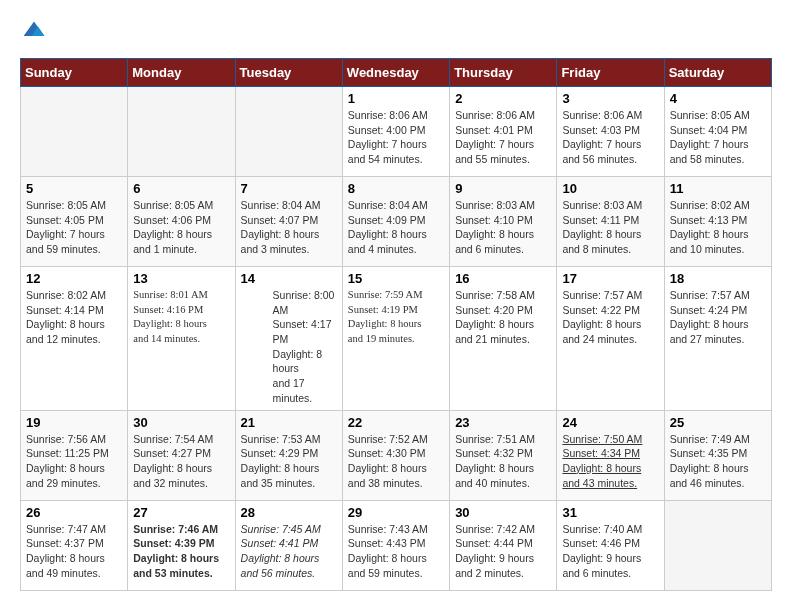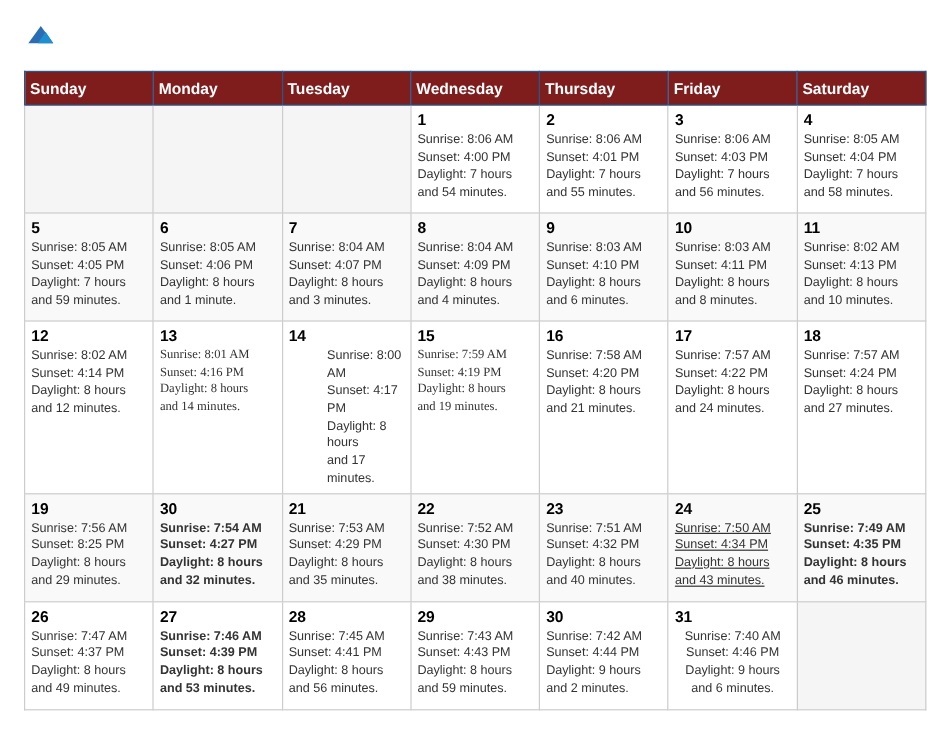--- a/index.html
+++ b/index.html
@@ -246,27 +246,27 @@
           <div class="day-info" style="white-space: pre-line;">Sunrise: 7:57 AM
 Sunset: 4:24 PM
 Daylight: 8 hours
 and 27 minutes.</div>
         </td>
       </tr>
       <tr class="row-alt">
         <td>
           <div class="day-number">19</div>
           <div class="day-info" style="white-space: pre-line;">Sunrise: 7:56 AM
-Sunset: 8:25 PM
+Sunset: 11:25 PM
 Daylight: 8 hours
 and 29 minutes.</div>
         </td>
         <td>
           <div class="day-number">30</div>
-          <div class="day-info" style="white-space: pre-line; font-weight: bold;">Sunrise: 7:54 AM
+          <div class="day-info" style="white-space: pre-line;">Sunrise: 7:54 AM
 Sunset: 4:27 PM
 Daylight: 8 hours
 and 32 minutes.</div>
         </td>
         <td>
           <div class="day-number">21</div>
           <div class="day-info" style="white-space: pre-line;">Sunrise: 7:53 AM
 Sunset: 4:29 PM
 Daylight: 8 hours
 and 35 minutes.</div>
@@ -287,21 +287,21 @@
         </td>
         <td>
           <div class="day-number">24</div>
           <div class="day-info" style="white-space: pre-line; text-decoration: underline;">Sunrise: 7:50 AM
 Sunset: 4:34 PM
 Daylight: 8 hours
 and 43 minutes.</div>
         </td>
         <td>
           <div class="day-number">25</div>
-          <div class="day-info" style="white-space: pre-line; font-weight: bold;">Sunrise: 7:49 AM
+          <div class="day-info" style="white-space: pre-line;">Sunrise: 7:49 AM
 Sunset: 4:35 PM
 Daylight: 8 hours
 and 46 minutes.</div>
         </td>
       </tr>
       <tr>
         <td>
           <div class="day-number">26</div>
           <div class="day-info" style="white-space: pre-line;">Sunrise: 7:47 AM
 Sunset: 4:37 PM
@@ -310,42 +310,42 @@
         </td>
         <td>
           <div class="day-number">27</div>
           <div class="day-info" style="white-space: pre-line; font-weight: bold;">Sunrise: 7:46 AM
 Sunset: 4:39 PM
 Daylight: 8 hours
 and 53 minutes.</div>
         </td>
         <td>
           <div class="day-number">28</div>
-          <div class="day-info" style="white-space: pre-line;">Sunrise: 7:45 AM
+          <div class="day-info" style="white-space: pre-line; font-style: italic;">Sunrise: 7:45 AM
 Sunset: 4:41 PM
 Daylight: 8 hours
 and 56 minutes.</div>
         </td>
         <td>
           <div class="day-number">29</div>
           <div class="day-info" style="white-space: pre-line;">Sunrise: 7:43 AM
 Sunset: 4:43 PM
 Daylight: 8 hours
 and 59 minutes.</div>
         </td>
         <td>
           <div class="day-number">30</div>
           <div class="day-info" style="white-space: pre-line;">Sunrise: 7:42 AM
 Sunset: 4:44 PM
 Daylight: 9 hours
 and 2 minutes.</div>
         </td>
         <td>
           <div class="day-number">31</div>
-          <div class="day-info" style="white-space: pre-line; text-align: center;">Sunrise: 7:40 AM
+          <div class="day-info" style="white-space: pre-line;">Sunrise: 7:40 AM
 Sunset: 4:46 PM
 Daylight: 9 hours
 and 6 minutes.</div>
         </td>
         <td class="empty"></td>
       </tr>
     </tbody>
 </table>
 
 </body></html>

